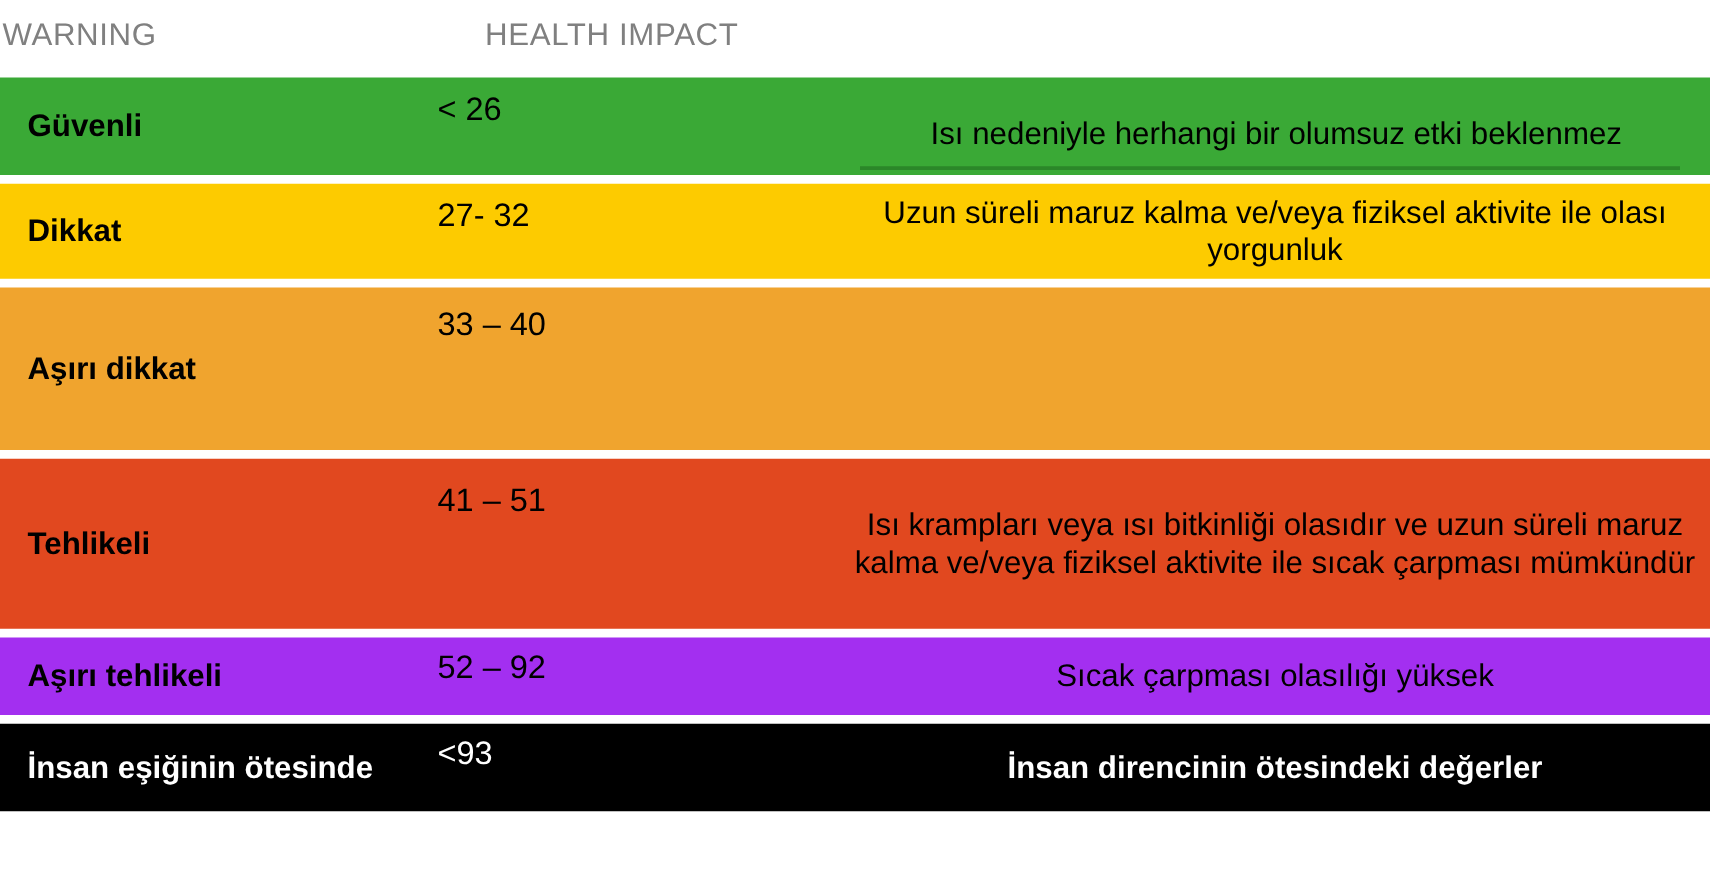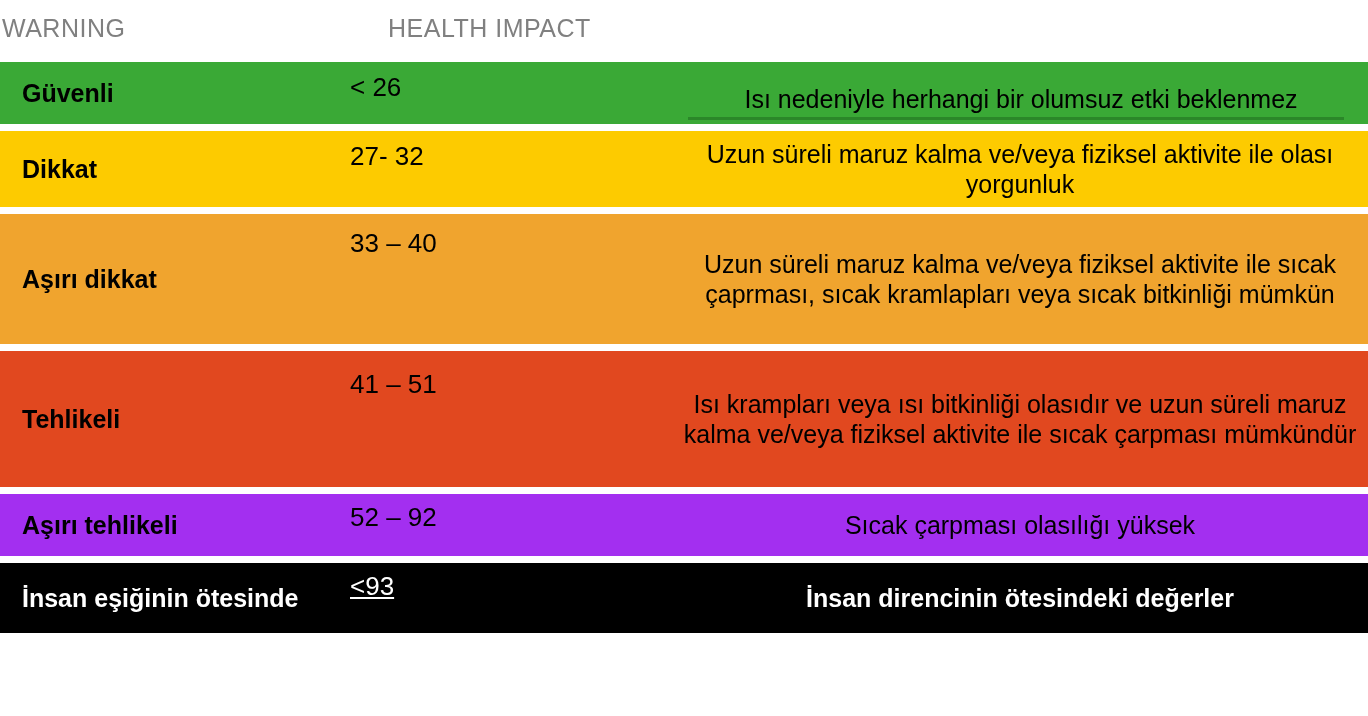--- a/index.html
+++ b/index.html
@@ -68,41 +68,41 @@
   }
   .cell-impact {
     flex: 1 1 auto;
     font-size: 25px;
     text-align: center;
     line-height: 1.22;
     padding-right: 8px;
   }
 
   
-  .r-safe          { height: 62px; }
+  .r-safe          { height: 78px; }
   .r-caution       { height: 76px; }
   .r-extreme-caution { height: 130px; }
   .r-danger        { height: 136px; }
   .r-extreme-danger{ height: 62px; }
   .r-beyond        { height: 70px; }
 
   .r-safe .cell-index,
   .r-caution .cell-index,
   .r-extreme-caution .cell-index,
   .r-danger .cell-index,
   .r-extreme-danger .cell-index,
   .r-beyond .cell-index {
     padding-top: 8px;
   }
   .r-safe .cell-index { padding-top: 10px; }
   .r-caution .cell-index { padding-top: 10px; }
   .r-extreme-caution .cell-index { padding-top: 14px; }
   .r-danger .cell-index { padding-top: 18px; }
   .r-extreme-danger .cell-index { padding-top: 8px; }
-  .r-beyond .cell-index { padding-top: 8px; text-decoration: underline; }
+  .r-beyond .cell-index { padding-top: 8px; }
 
   .r-safe .cell-impact {
     text-align: center;
     padding-right: 6px;
     position: relative;
     top: 6px;
   }
   .r-beyond .cell-warning {
     color: #ffffff;
     line-height: 1.08;
@@ -143,21 +143,20 @@
 
   <div class="row r-caution" style="background:#fdcb00;">
     <div class="cell cell-warning">Dikkat</div>
     <div class="cell cell-index">27- 32</div>
     <div class="cell cell-impact">Uzun süreli maruz kalma ve/veya fiziksel aktivite ile olası yorgunluk</div>
   </div>
 
   <div class="row r-extreme-caution" style="background:#f0a42e;">
     <div class="cell cell-warning">Aşırı dikkat</div>
     <div class="cell cell-index">33 – 40</div>
-    <div class="cell cell-impact">Uzun süreli maruz kalma ve/veya fiziksel aktivite ile sıcak çaprması, sıcak kramlapları veya sıcak bitkinliği mümkün</div>
   </div>
 
   <div class="row r-danger" style="background:#e1481f;">
     <div class="cell cell-warning">Tehlikeli</div>
     <div class="cell cell-index">41 – 51</div>
     <div class="cell cell-impact">Isı krampları veya ısı bitkinliği olasıdır ve uzun süreli maruz kalma ve/veya fiziksel aktivite ile sıcak çarpması mümkündür</div>
   </div>
 
   <div class="row r-extreme-danger" style="background:#a32ff0;">
     <div class="cell cell-warning">Aşırı tehlikeli</div>

